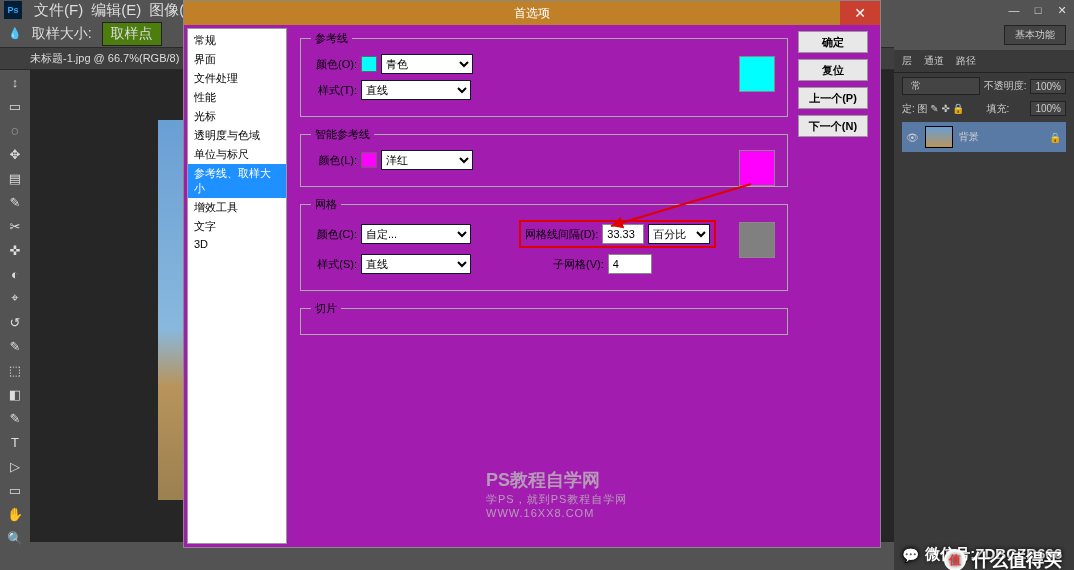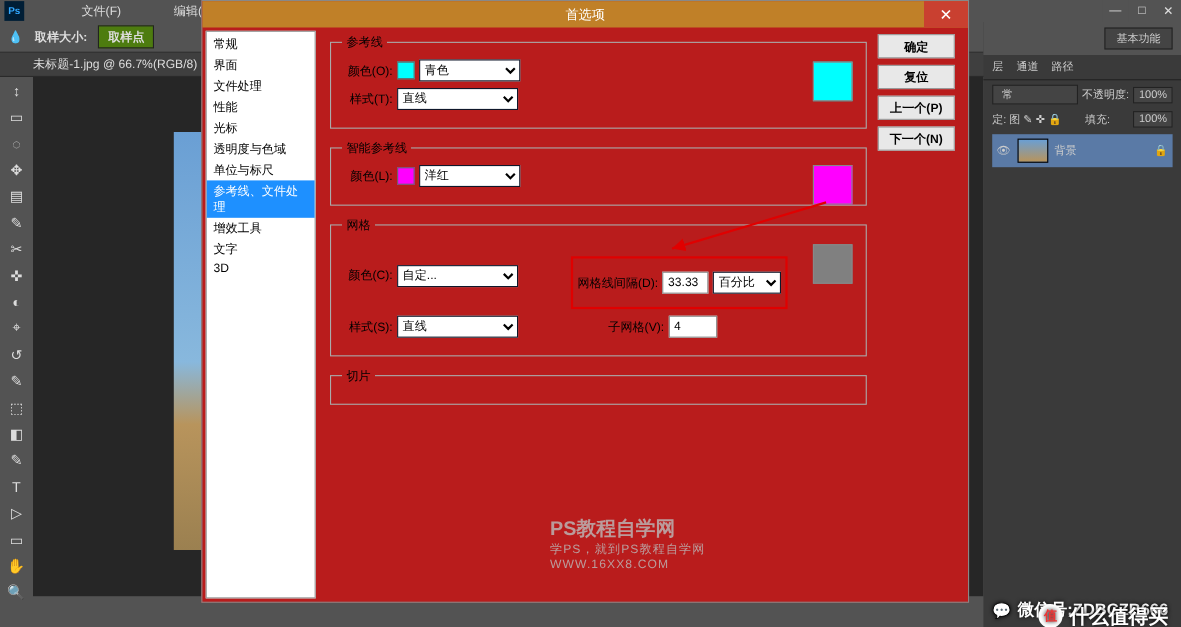--- a/index.html
+++ b/index.html
@@ -1,69 +1,69 @@
 <!DOCTYPE html>
 <html><head>
 <meta charset="utf-8">
 <style>
 * { box-sizing: border-box; margin: 0; padding: 0; font-family: "Microsoft YaHei", sans-serif; }
 body { width: 1074px; height: 570px; background: #535353; overflow: hidden; position: relative; font-size: 11px; }
 
 .ps-app { position: absolute; inset: 0; }
 .ps-menubar { height: 20px; background: #535353; color: #ddd; display: flex; align-items: center; padding-left: 4px; }
 .ps-logo { width: 18px; height: 18px; background: #001e36; color: #31a8ff; font-size: 9px; font-weight: bold; display: flex; align-items: center; justify-content: center; margin-right: 8px; }
-.ps-menu-item { padding: 0 4px; font-size: 11px; margin-left: 40px; }
+.ps-menu-item { padding: 0 4px; font-size: 15px; }
 .ps-wincontrols { position: absolute; top: 0; right: 0; display: flex; height: 20px; }
 .ps-winctrl { width: 24px; height: 20px; background: #535353; color: #ddd; display: flex; align-items: center; justify-content: center; font-size: 11px; }
 
 .ps-optbar { height: 28px; background: #535353; border-bottom: 1px solid #2a2a2a; color: #ddd; display: flex; align-items: center; padding-left: 8px; gap: 10px; }
-.ps-optbar .lbl { font-size: 11px; font-weight: bold; }
+.ps-optbar .lbl { font-size: 14px; }
 
 .ps-doc-tab { height: 22px; background: #3f3f3f; color: #ddd; display: flex; align-items: center; padding-left: 30px; font-size: 11px; border-bottom: 1px solid #2a2a2a; }
 
 .ps-toolbar { position: absolute; left: 0; top: 70px; width: 30px; background: #535353; display: flex; flex-direction: column; }
 .ps-tool { width: 24px; height: 22px; margin: 1px 3px; display: flex; align-items: center; justify-content: center; color: #ddd; font-size: 13px; }
 
 .ps-canvas-area { position: absolute; left: 30px; top: 70px; right: 180px; bottom: 28px; background: #262626; }
 .ps-canvas-img { position: absolute; left: 128px; top: 50px; width: 30px; height: 380px; background: linear-gradient(#6a9fd4 0%, #88b8dd 55%, #b8945c 70%, #9b8050 100%); }
 
 .ps-panels { position: absolute; right: 0; top: 20px; width: 180px; bottom: 0; background: #3a3a3a; color: #ccc; font-size: 10px; }
 .ps-panel-top { height: 30px; background: #535353; display: flex; align-items: center; justify-content: flex-end; padding-right: 8px; }
 .ps-panel-tabs { display: flex; gap: 12px; padding: 4px 8px; border-bottom: 1px solid #222; }
 .ps-panel-body { padding: 4px 8px; }
 .ps-layer-row { display: flex; align-items: center; gap: 6px; padding: 4px; background: #5a7aa6; margin-top: 6px; }
 .ps-layer-thumb { width: 28px; height: 22px; background: linear-gradient(#6a9fd4,#b8945c); border: 1px solid #000; }
 
 .ps-statusbar { position: absolute; left: 0; bottom: 0; height: 22px; width: 300px; background: #535353; color: #ddd; display: flex; align-items: center; gap: 18px; padding-left: 8px; font-size: 10px; }
 
 
-.dialog { position: absolute; left: 183px; top: 0; width: 698px; height: 548px; background: #b91c1c; border: 1px solid #888; }
+.dialog { position: absolute; left: 183px; top: 0; width: 698px; height: 548px; background: #a21caf; border: 1px solid #888; }
 .dlg-titlebar { height: 24px; background: #c08028; color: #fff; display: flex; align-items: center; justify-content: center; position: relative; font-size: 12px; }
 .dlg-close { position: absolute; right: 0; top: 0; width: 40px; height: 24px; background: #c94030; color: #fff; display: flex; align-items: center; justify-content: center; font-size: 14px; }
 .dlg-body { display: flex; height: calc(100% - 24px); }
 .dlg-sidebar { width: 100px; background: #fff; border: 1px solid #999; margin: 3px; padding-top: 2px; }
 .dlg-sidebar-item { padding: 2px 6px; font-size: 11px; cursor: default; }
 .dlg-sidebar-item.selected { background: #1e90ff; color: #fff; }
 .dlg-content { flex: 1; padding: 6px 10px; position: relative; }
 .dlg-buttons { width: 82px; padding: 6px 8px 0 0; display: flex; flex-direction: column; gap: 6px; }
 .dlg-btn { width: 70px; height: 22px; background: #e8e8e8; border: 1px solid #999; font-size: 11px; display: flex; align-items: center; justify-content: center; font-weight: bold; }
 
 fieldset.grp { border: 1px solid #aaa; margin-bottom: 10px; padding: 8px 10px 10px; position: relative; }
 fieldset.grp legend { font-size: 11px; padding: 0 4px; }
 .row { display: flex; align-items: center; gap: 4px; margin-bottom: 6px; }
 .row label { font-size: 11px; min-width: 46px; text-align: right; }
 .swatch-box { width: 36px; height: 36px; border: 1px solid #888; position: absolute; right: 12px; }
 .small-swatch { width: 16px; height: 16px; border: 1px solid #666; }
 select.combo { height: 20px; font-size: 11px; background: #fff; border: 1px solid #0f172a; }
 input.textin { height: 20px; font-size: 11px; border: 1px solid #888; padding: 0 4px; background: #fff; }
-.red-frame { border: 2px solid #e00000; padding: 12px 4px; margin-top: 13px; }
+.red-frame { border: 2px solid #e00000; padding: 2px 4px; }
 .arrow-svg { position: absolute; pointer-events: none; }
 .chk { width: 12px; height: 12px; border: 1px solid #666; background: #fff; display: inline-flex; align-items: center; justify-content: center; font-size: 9px; color: #000; }
 
-.watermark { position: absolute; left: 210px; bottom: 28px; color: #bbb; font-size: 18px; font-weight: bold; opacity: .8; }
+.watermark { position: absolute; left: 196px; bottom: 28px; color: #bbb; font-size: 18px; font-weight: bold; opacity: .8; }
 .watermark .sub { font-size: 11px; font-weight: normal; display: block; letter-spacing: 1px; }
 
 .wm-right { position: absolute; right: 12px; bottom: 6px; color: #fff; font-size: 18px; font-weight: bold; display: flex; align-items: center; gap: 6px; text-shadow: 0 0 4px #000; }
 .wm-right .ic { width: 22px; height: 22px; border-radius: 50%; background: #fff; color: #e33; display: flex; align-items: center; justify-content: center; font-size: 12px; font-weight: bold; }
 </style>
 </head>
 <body>
 
 <div class="ps-app">
   <div class="ps-menubar">
@@ -152,21 +152,21 @@
   </div>
   <div class="dlg-body">
     <div class="dlg-sidebar">
       <div class="dlg-sidebar-item">常规</div>
       <div class="dlg-sidebar-item">界面</div>
       <div class="dlg-sidebar-item">文件处理</div>
       <div class="dlg-sidebar-item">性能</div>
       <div class="dlg-sidebar-item">光标</div>
       <div class="dlg-sidebar-item">透明度与色域</div>
       <div class="dlg-sidebar-item">单位与标尺</div>
-      <div class="dlg-sidebar-item selected">参考线、文件处理</div>
+      <div class="dlg-sidebar-item selected">参考线、取样大小</div>
       <div class="dlg-sidebar-item">增效工具</div>
       <div class="dlg-sidebar-item">文字</div>
       <div class="dlg-sidebar-item">3D</div>
     </div>
 
     <div class="dlg-content">
 
       <fieldset class="grp">
         <legend>参考线</legend>
         <div class="swatch-box" id="sw-guides" style="top: 10px; background: rgb(0, 255, 255);"></div>

